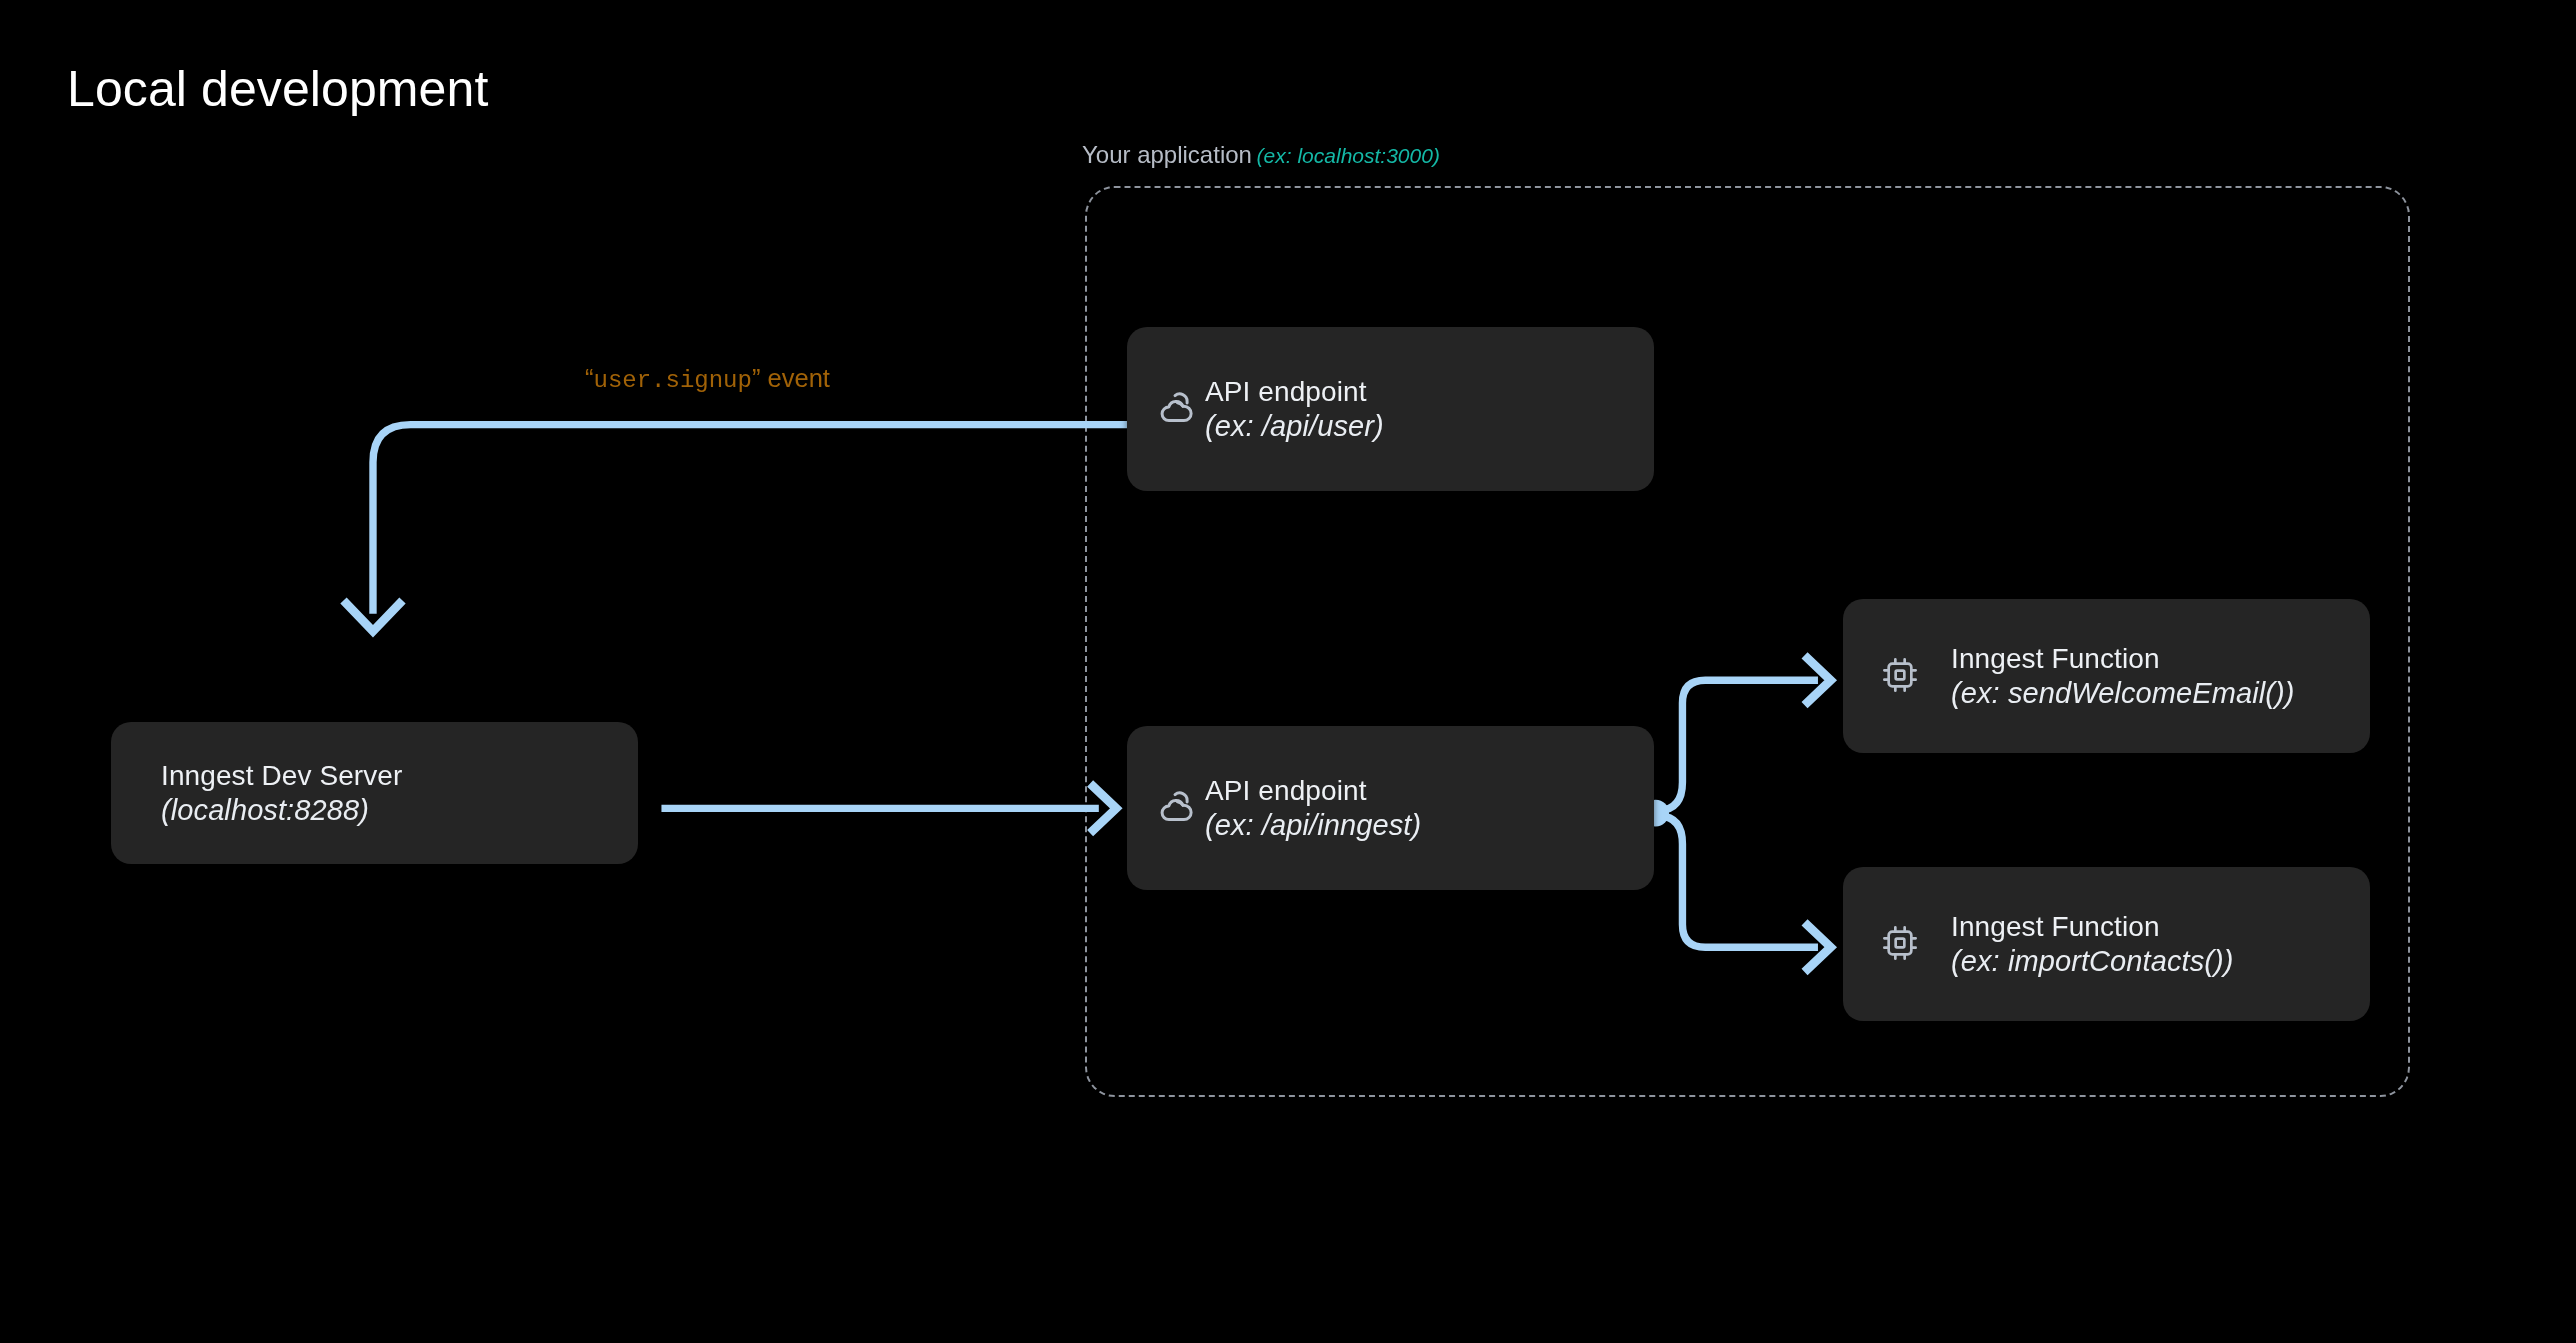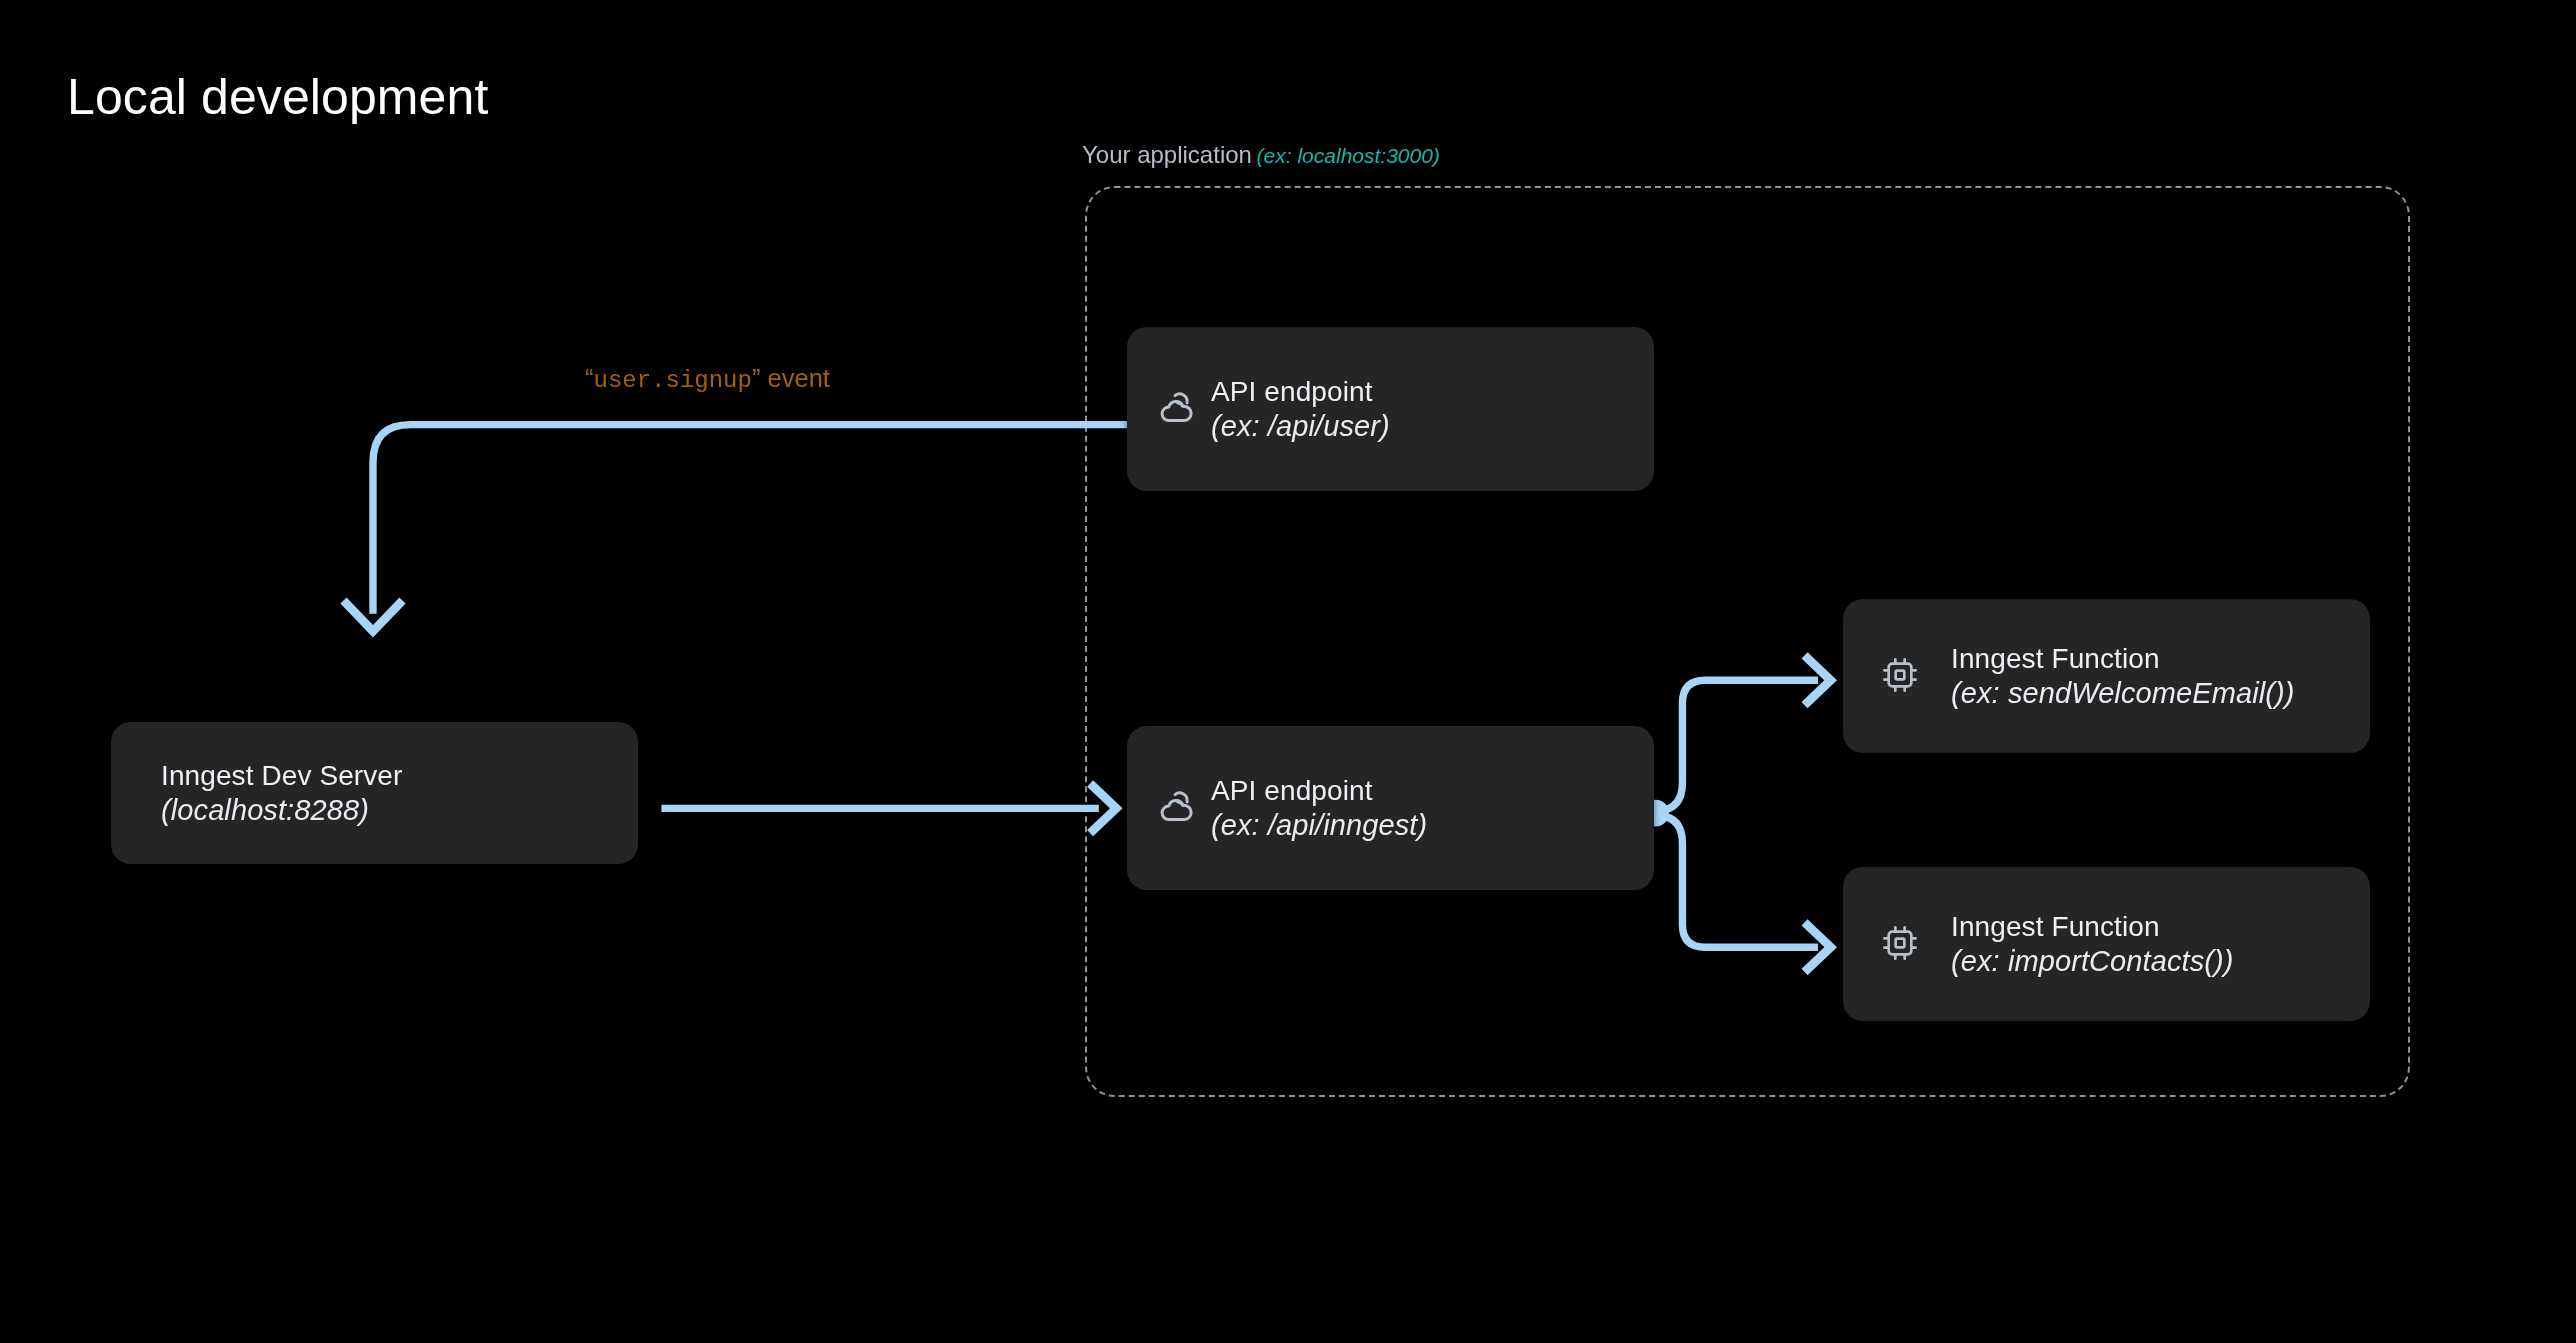--- a/index.html
+++ b/index.html
@@ -14,21 +14,21 @@
     background: #000000;
     overflow: hidden;
     font-family: "Liberation Sans", sans-serif;
     -webkit-font-smoothing: antialiased;
   }
 
   
   #page-title {
     position: absolute;
     left: 67px;
-    top: 68px;
+    top: 60px;
     font-size: 50px;
     font-weight: 400;
     color: #ffffff;
     letter-spacing: 0.1px;
     white-space: nowrap;
   }
 
   
   #app-label {
     position: absolute;
@@ -107,21 +107,21 @@
   }
   #node-fn-welcome {
     left: 1843px; top: 599px;   width: 527px;  height: 154px;
     padding-left: 37px;
   }
   #node-fn-import {
     left: 1843px; top: 867px;  width: 527px;  height: 154px;
     padding-left: 37px;
   }
   #node-api-user .node-text,
-  #node-api-inngest .node-text { margin-left: 12px; }
+  #node-api-inngest .node-text { margin-left: 6px; }
   #node-fn-welcome .node-text,
   #node-fn-import  .node-text { margin-left: 31px; }
 
   
   #event-label {
     position: absolute;
     left: 585px;
     top: 364px;
     font-size: 25.5px;
     color: #a16207;

